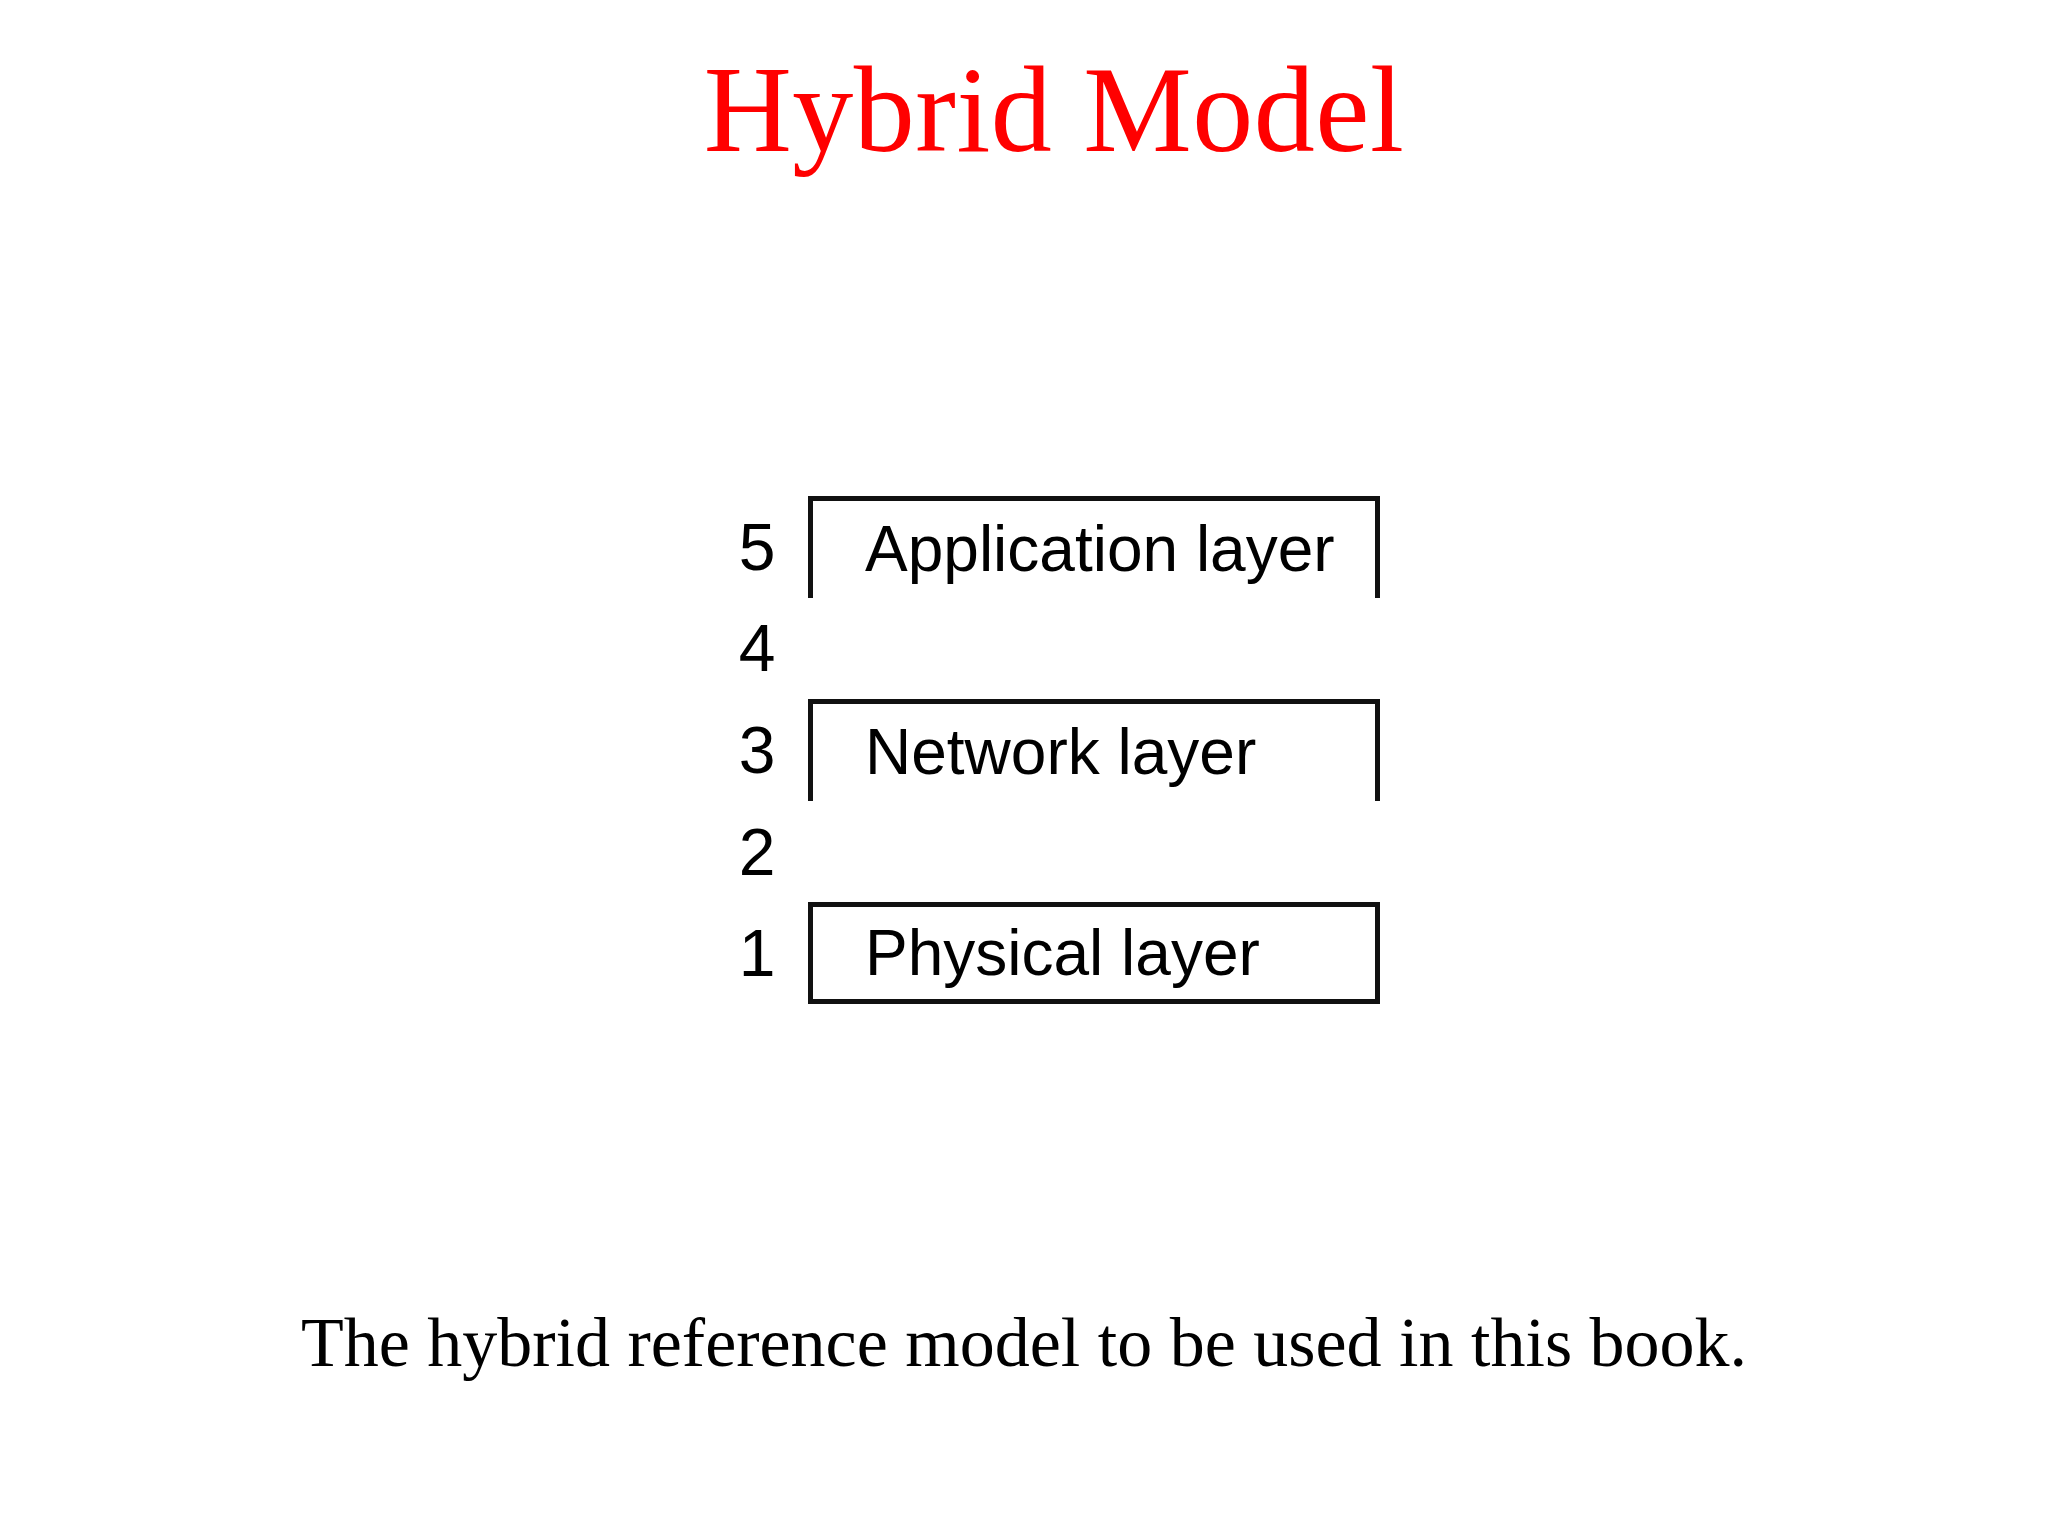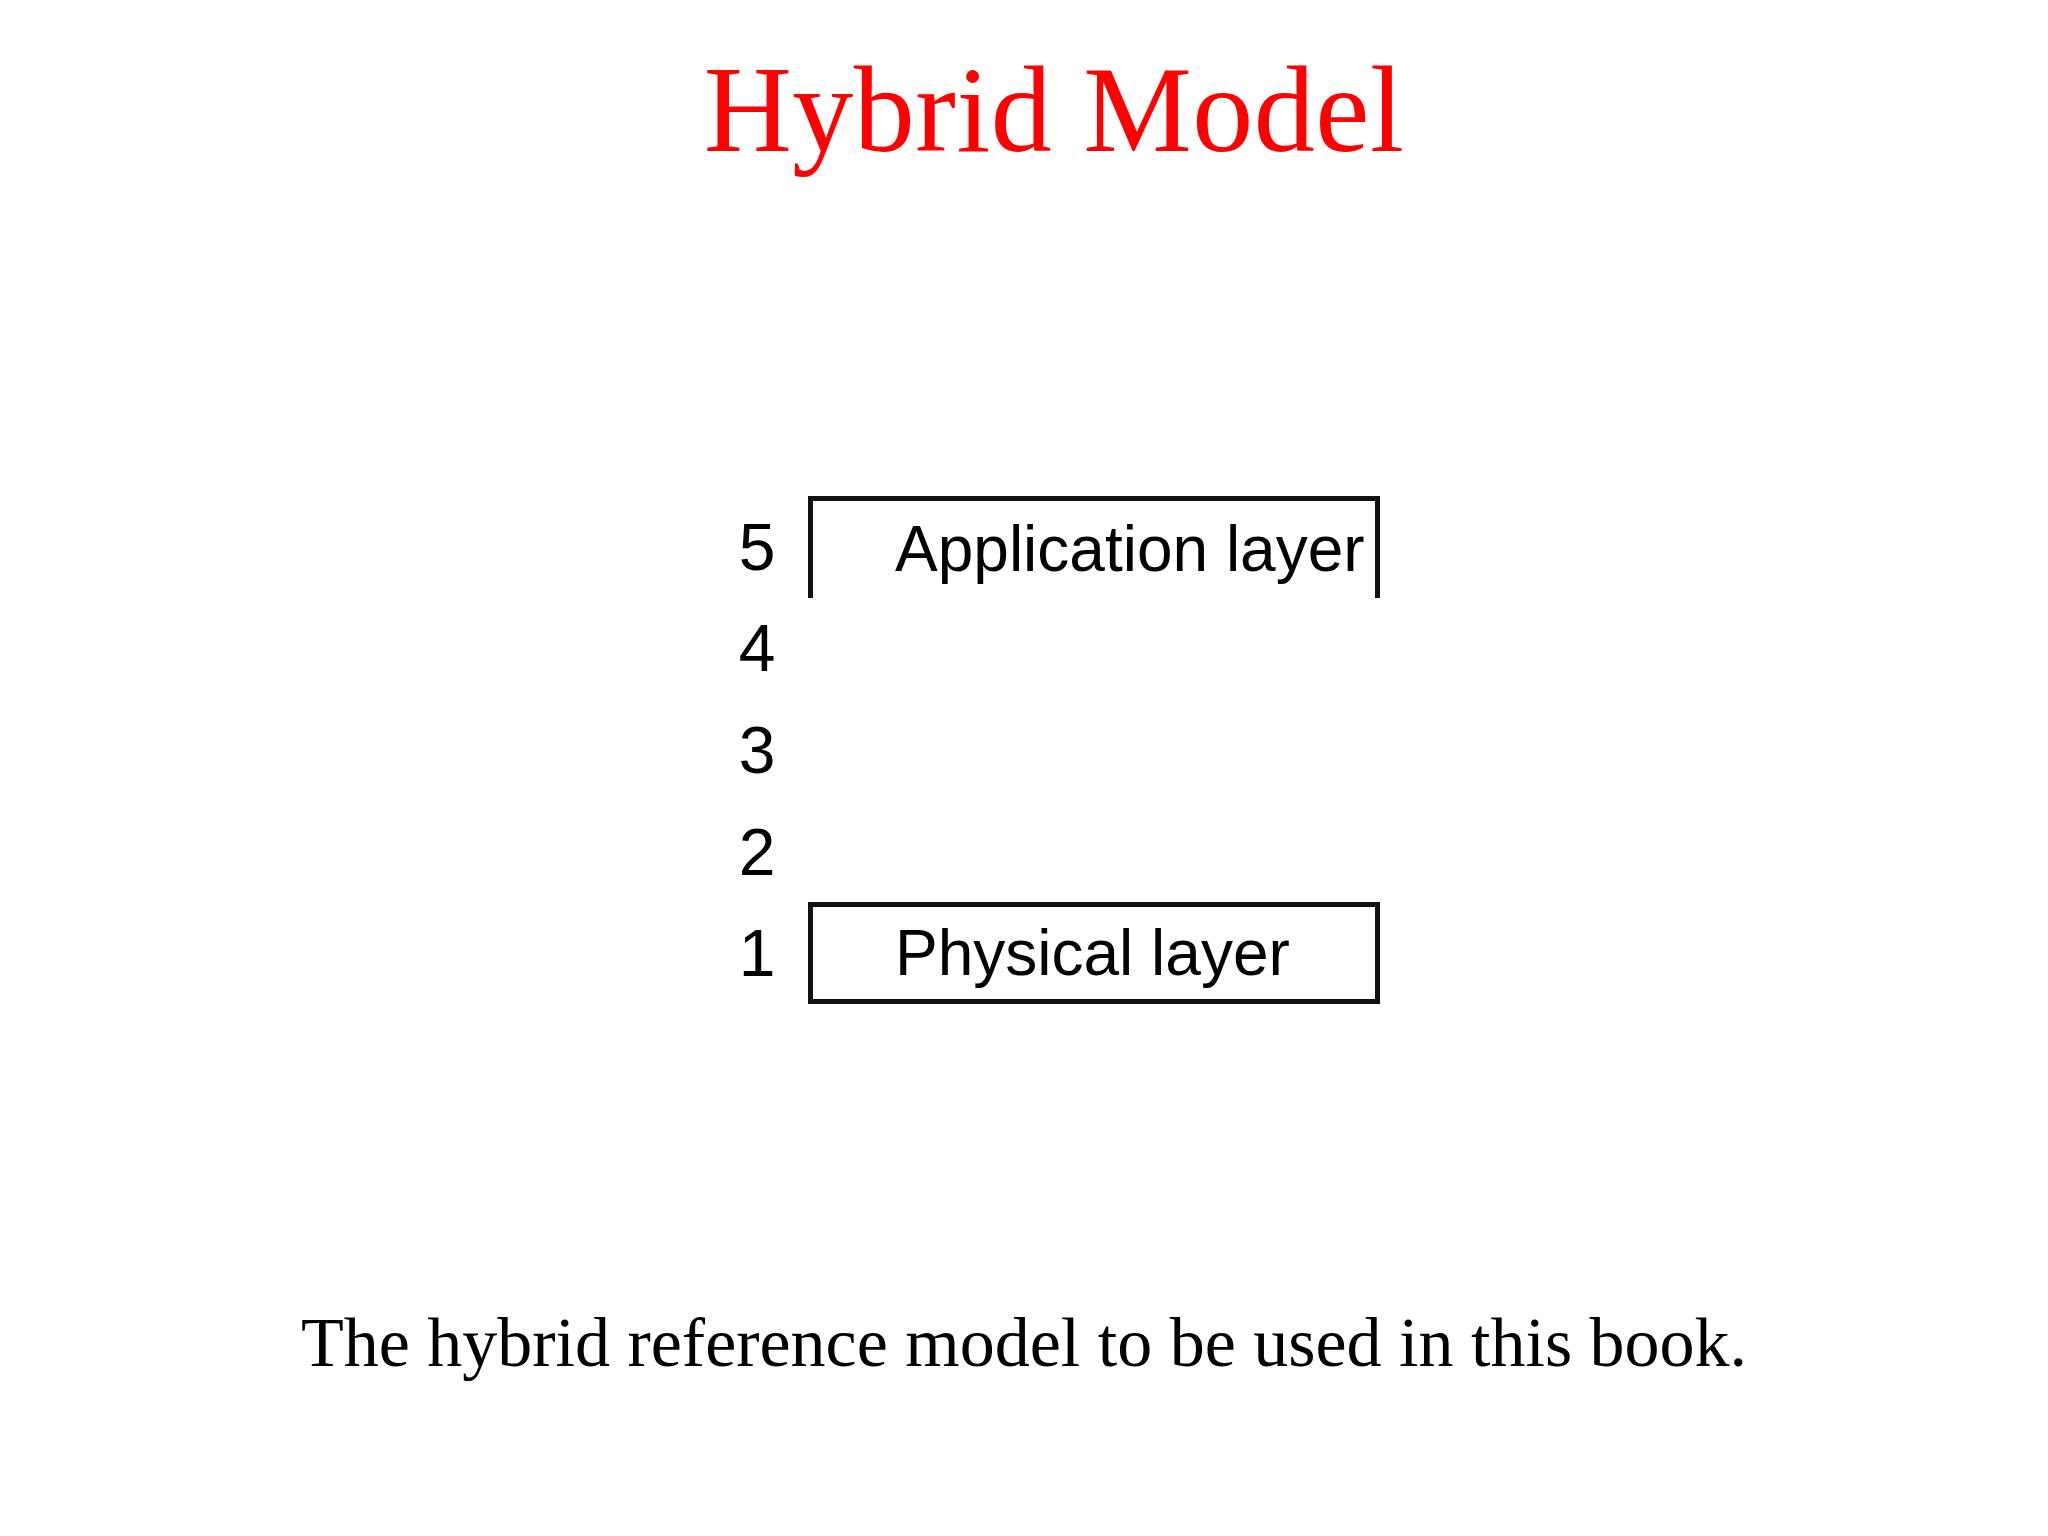--- a/index.html
+++ b/index.html
@@ -92,21 +92,21 @@
 
   .stack-row:last-child .layer-box {
     border-bottom: 5px solid #111111;
   }
 
   .layer-label {
     font-family: "Liberation Sans", "DejaVu Sans", sans-serif;
     font-size: 64px;
     line-height: 1;
     color: #000000;
-    padding-left: 82px;
+    padding-left: 52px;
     white-space: nowrap;
   }
 
   
   .caption {
     position: absolute;
     top: 1304px;
     left: 0;
     width: 2048px;
     text-align: center;
@@ -133,20 +133,23 @@
           <span class="layer-label">Application layer</span>
         </div>
       </div>
 
       <div class="stack-row">
         <div class="layer-number">4</div>
       </div>
 
       <div class="stack-row">
         <div class="layer-number">3</div>
+        <div class="layer-box">
+          <span class="layer-label">Network layer</span>
+        </div>
       </div>
 
       <div class="stack-row">
         <div class="layer-number">2</div>
       </div>
 
       <div class="stack-row">
         <div class="layer-number">1</div>
         <div class="layer-box">
           <span class="layer-label">Physical layer</span>

